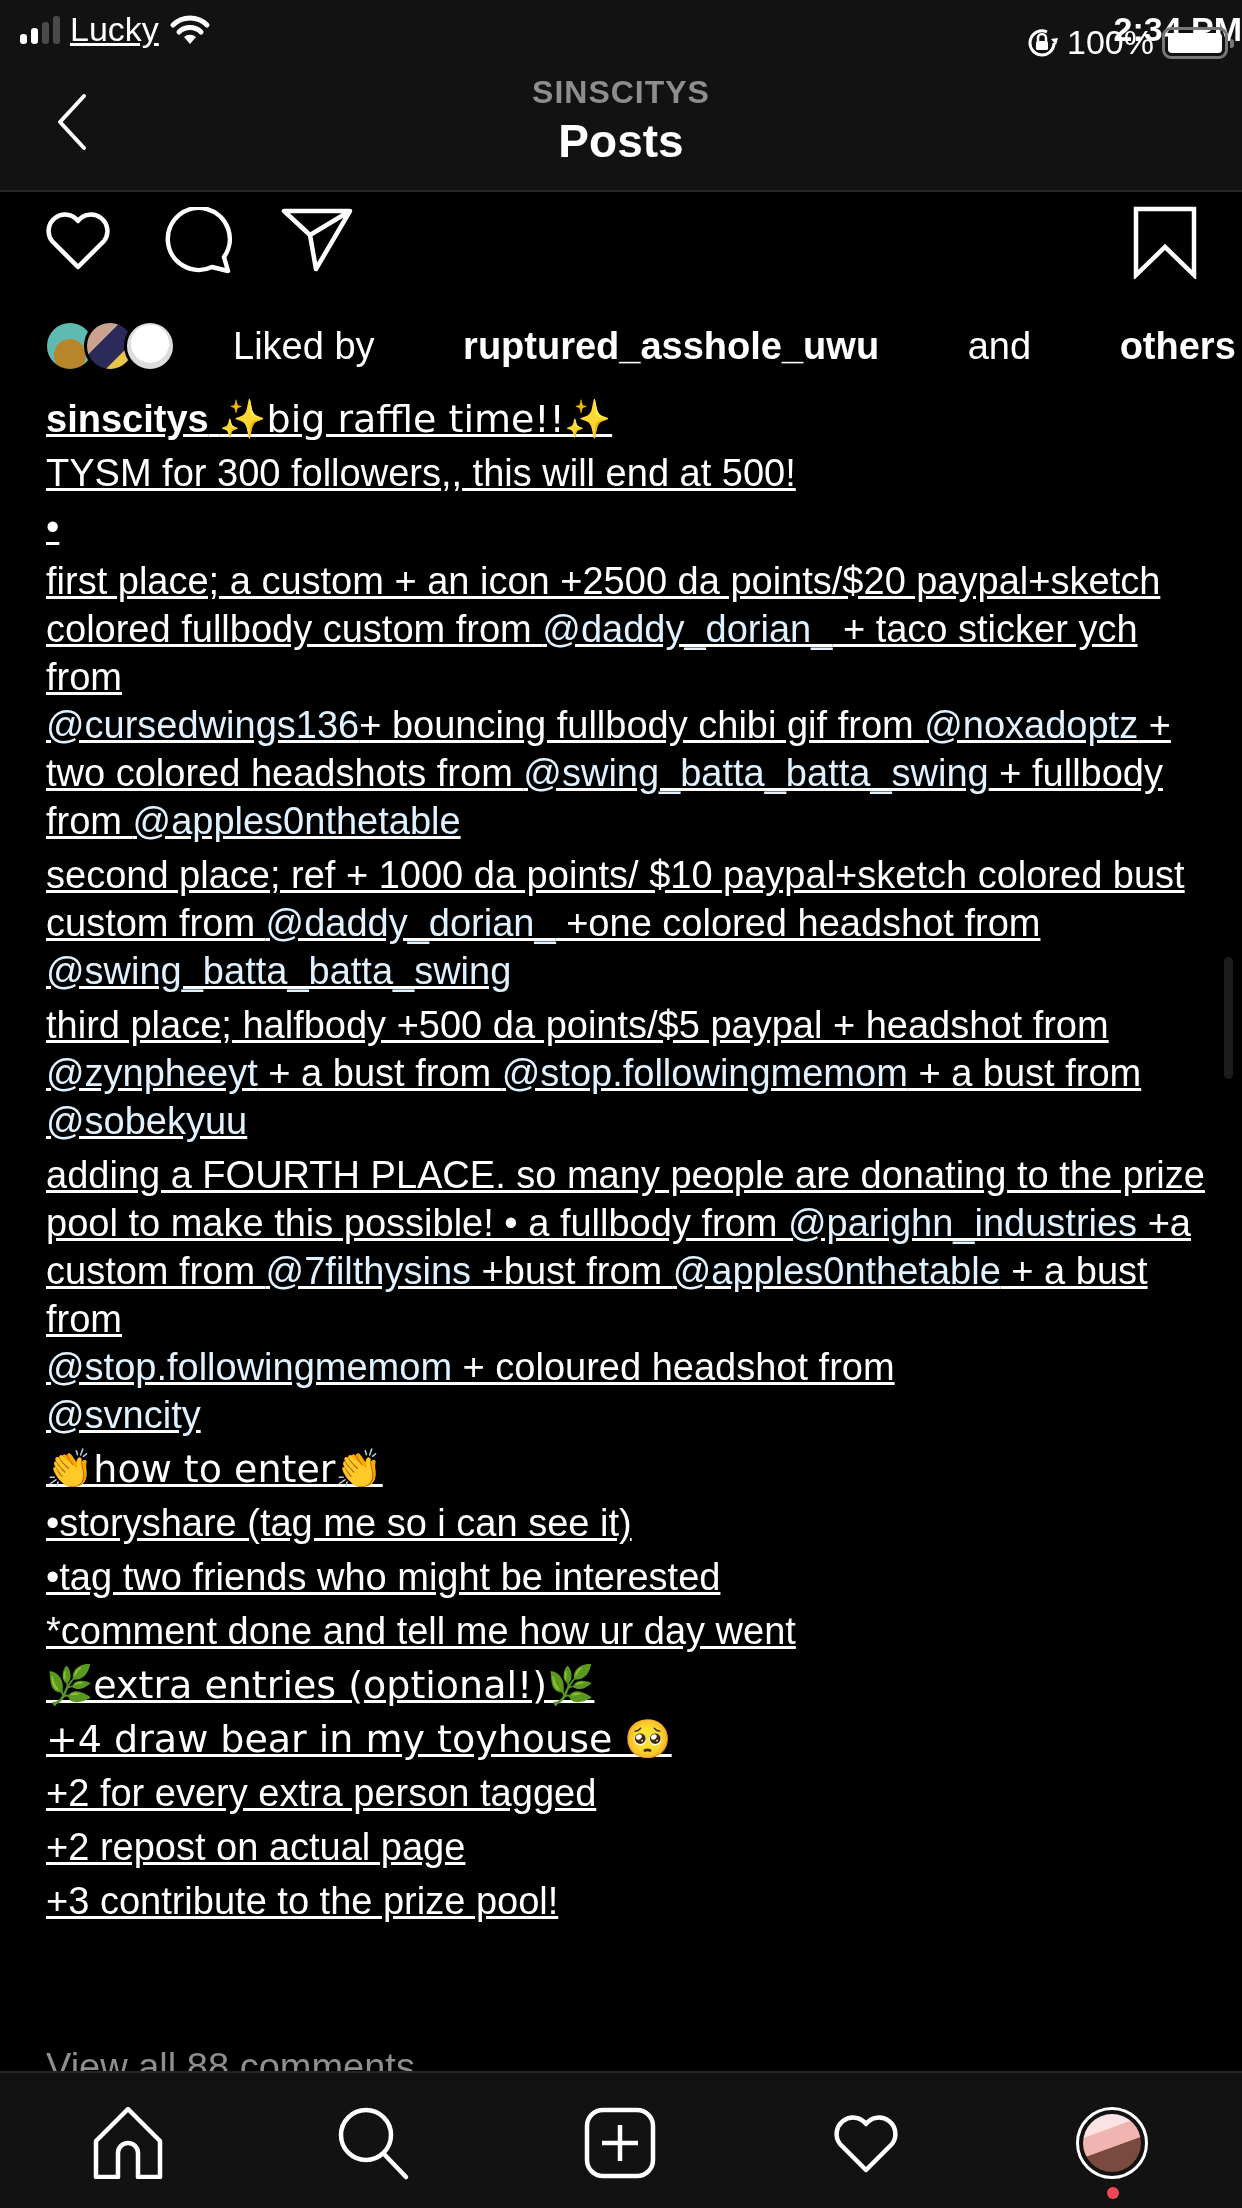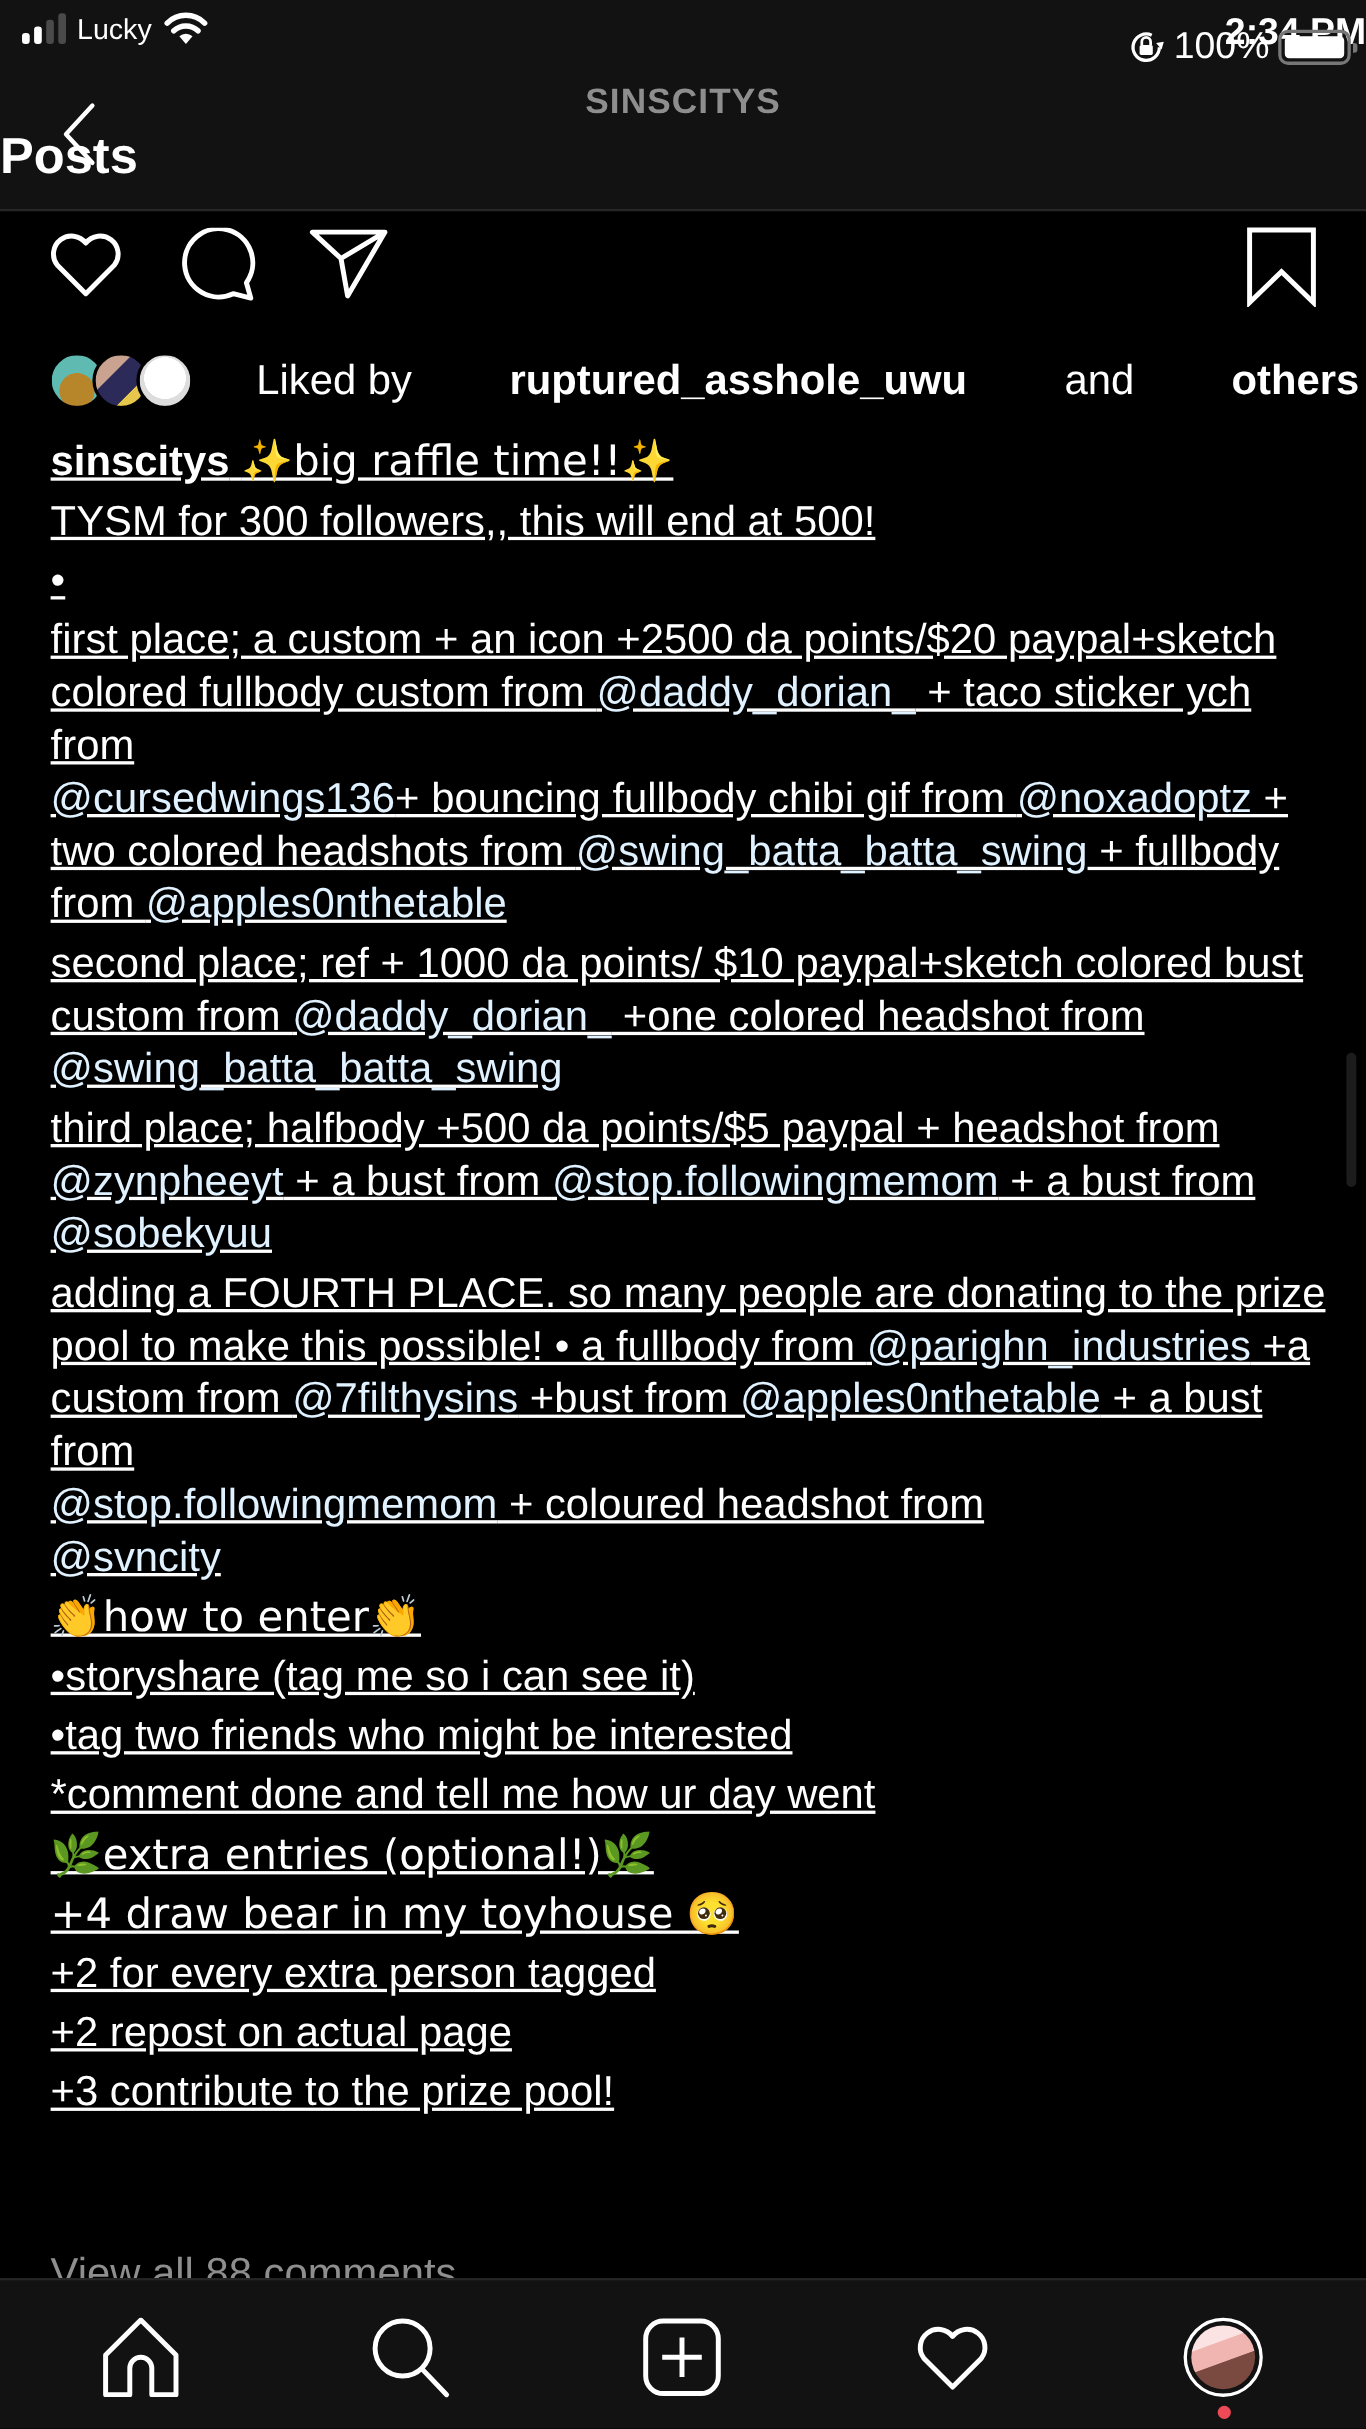--- a/index.html
+++ b/index.html
@@ -6,30 +6,30 @@
   html, body { width: 1242px; height: 2208px; background: #000; overflow: hidden; }
   body { position: relative; font-family: "Liberation Sans", "DejaVu Sans", sans-serif; color: #fff; }
 
   
   .topbar { position: absolute; left: 0; top: 0; width: 1242px; height: 192px; background: #121212; border-bottom: 2px solid #262626; }
   .status { position: absolute; left: 0; top: 0; width: 100%; height: 60px; font-size: 34px; }
   .status .left { position: absolute; left: 20px; top: 10px; display: flex; align-items: center; gap: 10px; }
   .signal { display: flex; align-items: flex-end; gap: 4px; height: 28px; }
   .signal span { width: 7px; border-radius: 3px; background: #4a4a4a; }
   .signal span.on { background: #fff; }
-  .status .carrier { font-size: 26px; }
+  .status .carrier { font-size: 34px; text-decoration: underline; }
   .status .time { position: absolute; left: 0; right: 0; top: 10px; text-align: right; font-weight: bold; font-size: 34px; }
   .status .right { position: absolute; right: 14px; top: 23px; display: flex; align-items: center; gap: 8px; }
   .battery { width: 66px; height: 32px; border: 3px solid #777; border-radius: 9px; padding: 3px; position: relative; }
   .battery .fill { width: 100%; height: 100%; background: #fff; border-radius: 4px; }
   .battery::after { content: ""; position: absolute; right: -9px; top: 9px; width: 4px; height: 9px; background: #777; border-radius: 0 3px 3px 0; }
 
   .back { position: absolute; left: 52px; top: 92px; width: 40px; height: 60px; cursor: pointer; }
   .hdr-sub { position: absolute; left: 0; right: 0; top: 74px; text-align: center; font-size: 32px; font-weight: bold; color: #8e8e8e; letter-spacing: 1px; }
-  .hdr-title { position: absolute; left: 0; right: 0; top: 114px; text-align: left; font-size: 46px; font-weight: bold; color: #fff; }
+  .hdr-title { position: absolute; left: 0; right: 0; top: 114px; text-align: center; font-size: 46px; font-weight: bold; color: #fff; }
 
   
   .actions { position: absolute; left: 0; top: 195px; width: 1242px; height: 100px; }
   .act { position: absolute; top: 12px; cursor: pointer; }
 
   
   .liked { position: absolute; left: 44px; top: 316px; height: 60px; display: flex; align-items: center; font-size: 38px; gap: 39px; }
   .avatars { position: relative; width: 136px; height: 56px; margin-right: 14px; }
   .av { position: absolute; top: 2px; width: 52px; height: 52px; border-radius: 50%; border: 3px solid #000; }
   .av1 { left: 0; background: radial-gradient(circle at 50% 70%, #b8862a 0 40%, #5fbab2 41%); }

